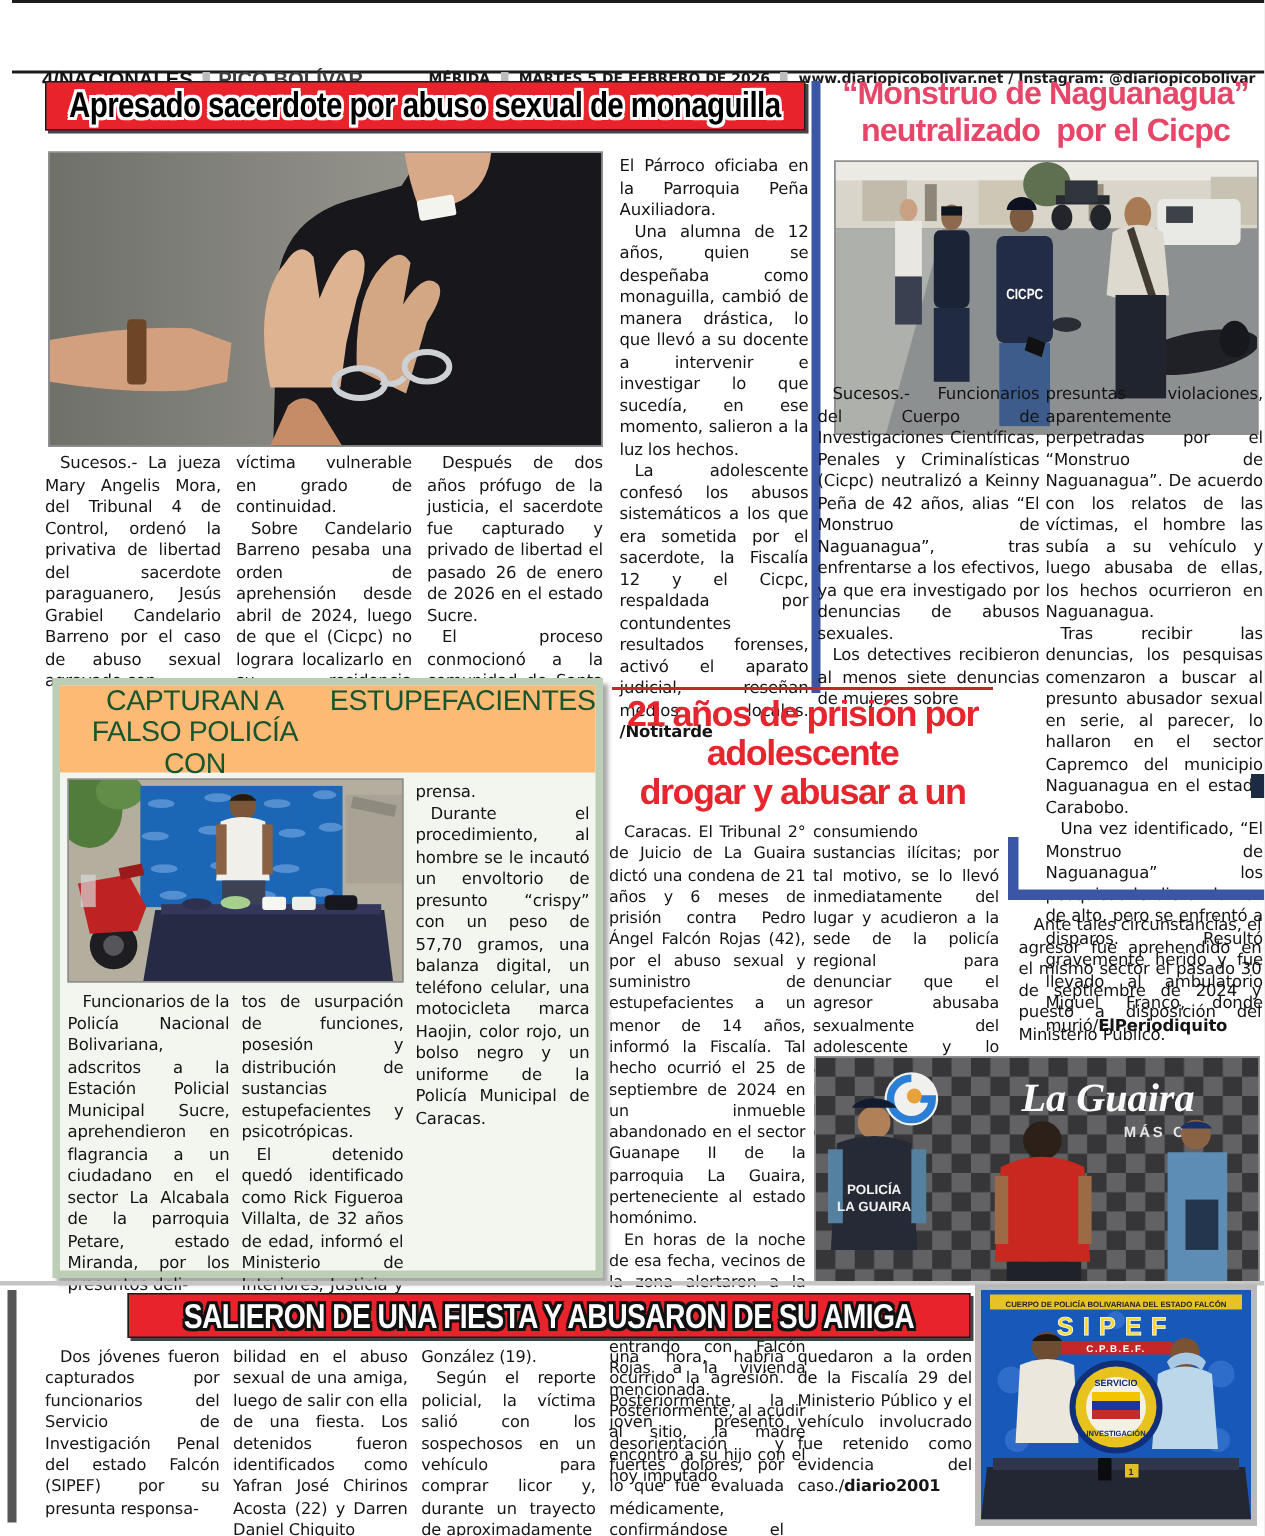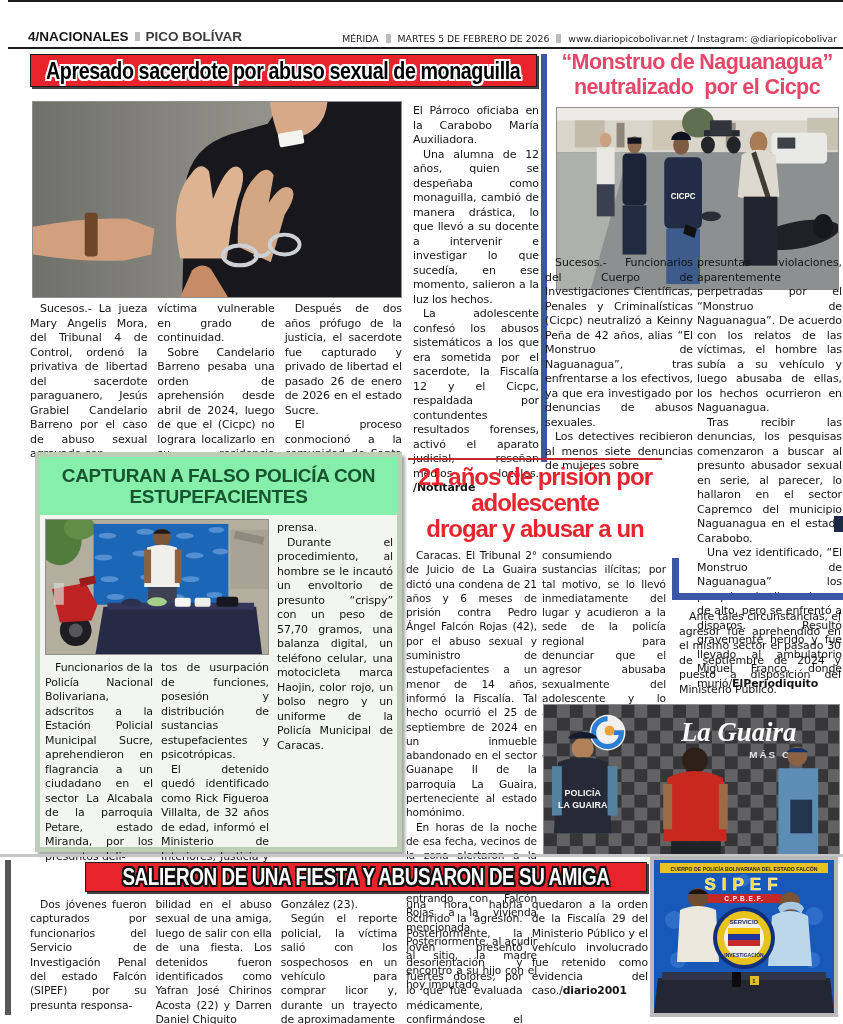--- a/index.html
+++ b/index.html
@@ -2,26 +2,26 @@
 <html><head>
 <meta charset="utf-8">
 <style>
   *{margin:0;padding:0;box-sizing:border-box}
   html,body{background:#e8e8e8}
   #page{position:relative;width:843px;height:1024px;background:#fff;margin:0 auto;
         overflow:hidden;font-family:"DejaVu Sans",sans-serif;color:#151515}
   .abs{position:absolute}
   .rule{position:absolute;background:#1c1c1c}
   
-  .masthead{position:absolute;left:28px;right:6px;top:29px;display:flex;
-            justify-content:space-between;align-items:flex-end}
+  .masthead{position:absolute;left:28px;right:6px;top:45px;display:flex;
+            justify-content:space-between;align-items:center}
   .mh-left{display:flex;align-items:center;gap:6px;font-family:"Liberation Sans",sans-serif;
            font-size:13.5px;font-weight:bold}
   .mh-paper{color:#3d3d3d}
-  .mh-right{display:flex;align-items:center;gap:7px;font-size:9.3px;font-weight:normal;color:#1a1a1a}
+  .mh-right{display:flex;align-items:center;gap:7px;font-size:9.3px;font-weight:bold;color:#1a1a1a}
   .sep{width:5px;height:9px;background:#bdbdbd;flex:none}
   
   .col{position:absolute;font-size:11px;line-height:14.5px;text-align:justify;
        letter-spacing:-.1px;color:#141414}
   .col p{margin:0}
   p.ind{text-indent:10px}
   .credit{font-weight:bold}
   .cols{position:absolute;display:flex}
   .cols .c{flex:1;font-size:11px;line-height:14.5px;text-align:justify;letter-spacing:-.1px}
   .cols .c p{margin:0}
@@ -36,23 +36,23 @@
              2px 2px 0 #111,0 2px 0 #111,0 -2px 0 #111,2px 0 0 #111,-2px 0 0 #111}
   .a2h{position:absolute;left:551px;top:50px;width:292px;text-align:center;
        font-family:"Liberation Sans",sans-serif;font-weight:bold;color:#e64668;
        font-size:21.5px;line-height:25px;letter-spacing:-.6px}
   .a4h{position:absolute;left:406px;top:464px;width:258px;text-align:center;
        font-family:"Liberation Sans",sans-serif;font-weight:bold;color:#e6252e;
        font-size:24px;line-height:26px;letter-spacing:-1px}
   
   .gbox{position:absolute;left:35px;top:452px;width:367px;height:400px;background:#f3f6ef;
         border:5px solid #bccfb6;box-shadow:3px 4px 3px rgba(60,60,60,.45)}
-  .gbox-head{position:absolute;left:0;top:0;width:100%;height:58px;background:#86efac;
-             display:flex;flex-direction:column;justify-content:center;text-align:center;
-             font-family:"Liberation Sans",sans-serif;font-weight:bold;color:#17552f;
+  .gbox-head{position:absolute;left:0;top:0;width:100%;height:58px;background:#fdba74;
+             display:flex;flex-direction:row;justify-content:center;text-align:center;
+             font-family:"Liberation Sans",sans-serif;font-weight:normal;color:#17552f;
              font-size:19px;line-height:21px;letter-spacing:-.3px}
   
   .photo{position:absolute;border:1px solid #8f8f8f;background:#888;overflow:hidden}
   .photo svg{display:block;width:100%;height:100%}
   .photo5{border:4px solid #b9b9b9}
   
   .blue{background:#3c56a6}
 </style>
 </head>
 <body>
@@ -103,21 +103,21 @@
       <g stroke="#cdd0d4" stroke-width="4" fill="none">
         <ellipse cx="208" cy="155" rx="17" ry="10"></ellipse>
         <ellipse cx="253" cy="144" rx="15" ry="10"></ellipse>
         <path d="M222 154 q10 4 16 -3"></path>
       </g>
       <path d="M148 197 L160 170 Q170 161 179 169 L196 197 Z" fill="#c68c68"></path>
     </svg>
   </figure>
 
   <div class="col" style="left:413px;top:104px;width:126px">
-    <p>El Párroco oficiaba en la Carabobo María Auxiliadora.</p>
+    <p>El Párroco oficiaba en la Parroquia Peña Auxiliadora.</p>
     <p class="ind">Una alumna de 12 años, quien se despeñaba como monaguilla, cambió de manera drástica, lo que llevó a su docente a intervenir e investigar lo que sucedía, en ese momento, salieron a la luz los hechos.</p>
     <p class="ind"><span>La adolescente confesó los abusos sistemáticos a los que era sometida por el sacerdote, la Fiscalía 12 y el Cicpc, respaldada por contundentes resultados forenses, activó el aparato judicial, reseñan medios locales. </span><span class="credit">/Notitarde</span></p>
   </div>
 
   <div class="cols" style="left:30px;top:302px;width:372px;gap:10px">
     <div class="c">
       <p class="ind">Sucesos.- La jueza Mary Angelis Mora, del Tribunal 4 de Control, ordenó la privativa de libertad del sacerdote paraguanero, Jesús Grabiel Candelario Barreno por el caso de abuso sexual agravado con</p>
     </div>
     <div class="c">
       <p>víctima vulnerable en grado de continuidad.</p>
@@ -315,21 +315,21 @@
   </div>
 
   <div class="cols" style="left:30px;top:898px;width:618px;gap:9px">
     <div class="c" style="font-size:10.8px;line-height:14.4px">
       <p class="ind">Dos jóvenes fueron capturados por funcionarios del Servicio de Investigación Penal del estado Falcón (SIPEF) por su presunta responsa-</p>
     </div>
     <div class="c" style="font-size:10.8px;line-height:14.4px">
       <p>bilidad en el abuso sexual de una amiga, luego de salir con ella de una fiesta. Los detenidos fueron identificados como Yafran José Chirinos Acosta (22) y Darren Daniel Chiquito</p>
     </div>
     <div class="c" style="font-size:10.8px;line-height:14.4px">
-      <p>González (23).</p>
+      <p>González (19).</p>
       <p class="ind">Según el reporte policial, la víctima salió con los sospechosos en un vehículo para comprar licor y, durante un trayecto de aproximadamente</p>
     </div>
     <div class="c" style="font-size:10.8px;line-height:14.4px">
       <p>una hora, habría ocurrido la agresión. Posteriormente, la joven presentó desorientación y fuertes dolores, por lo que fue evaluada médicamente, confirmándose el abuso. Ambos sujetos</p>
     </div>
     <div class="c" style="font-size:10.8px;line-height:14.4px">
       <p><span>quedaron a la orden de la Fiscalía 29 del Ministerio Público y el vehículo involucrado fue retenido como evidencia del caso./</span><span class="credit">diario2001</span></p>
     </div>
   </div>
 

